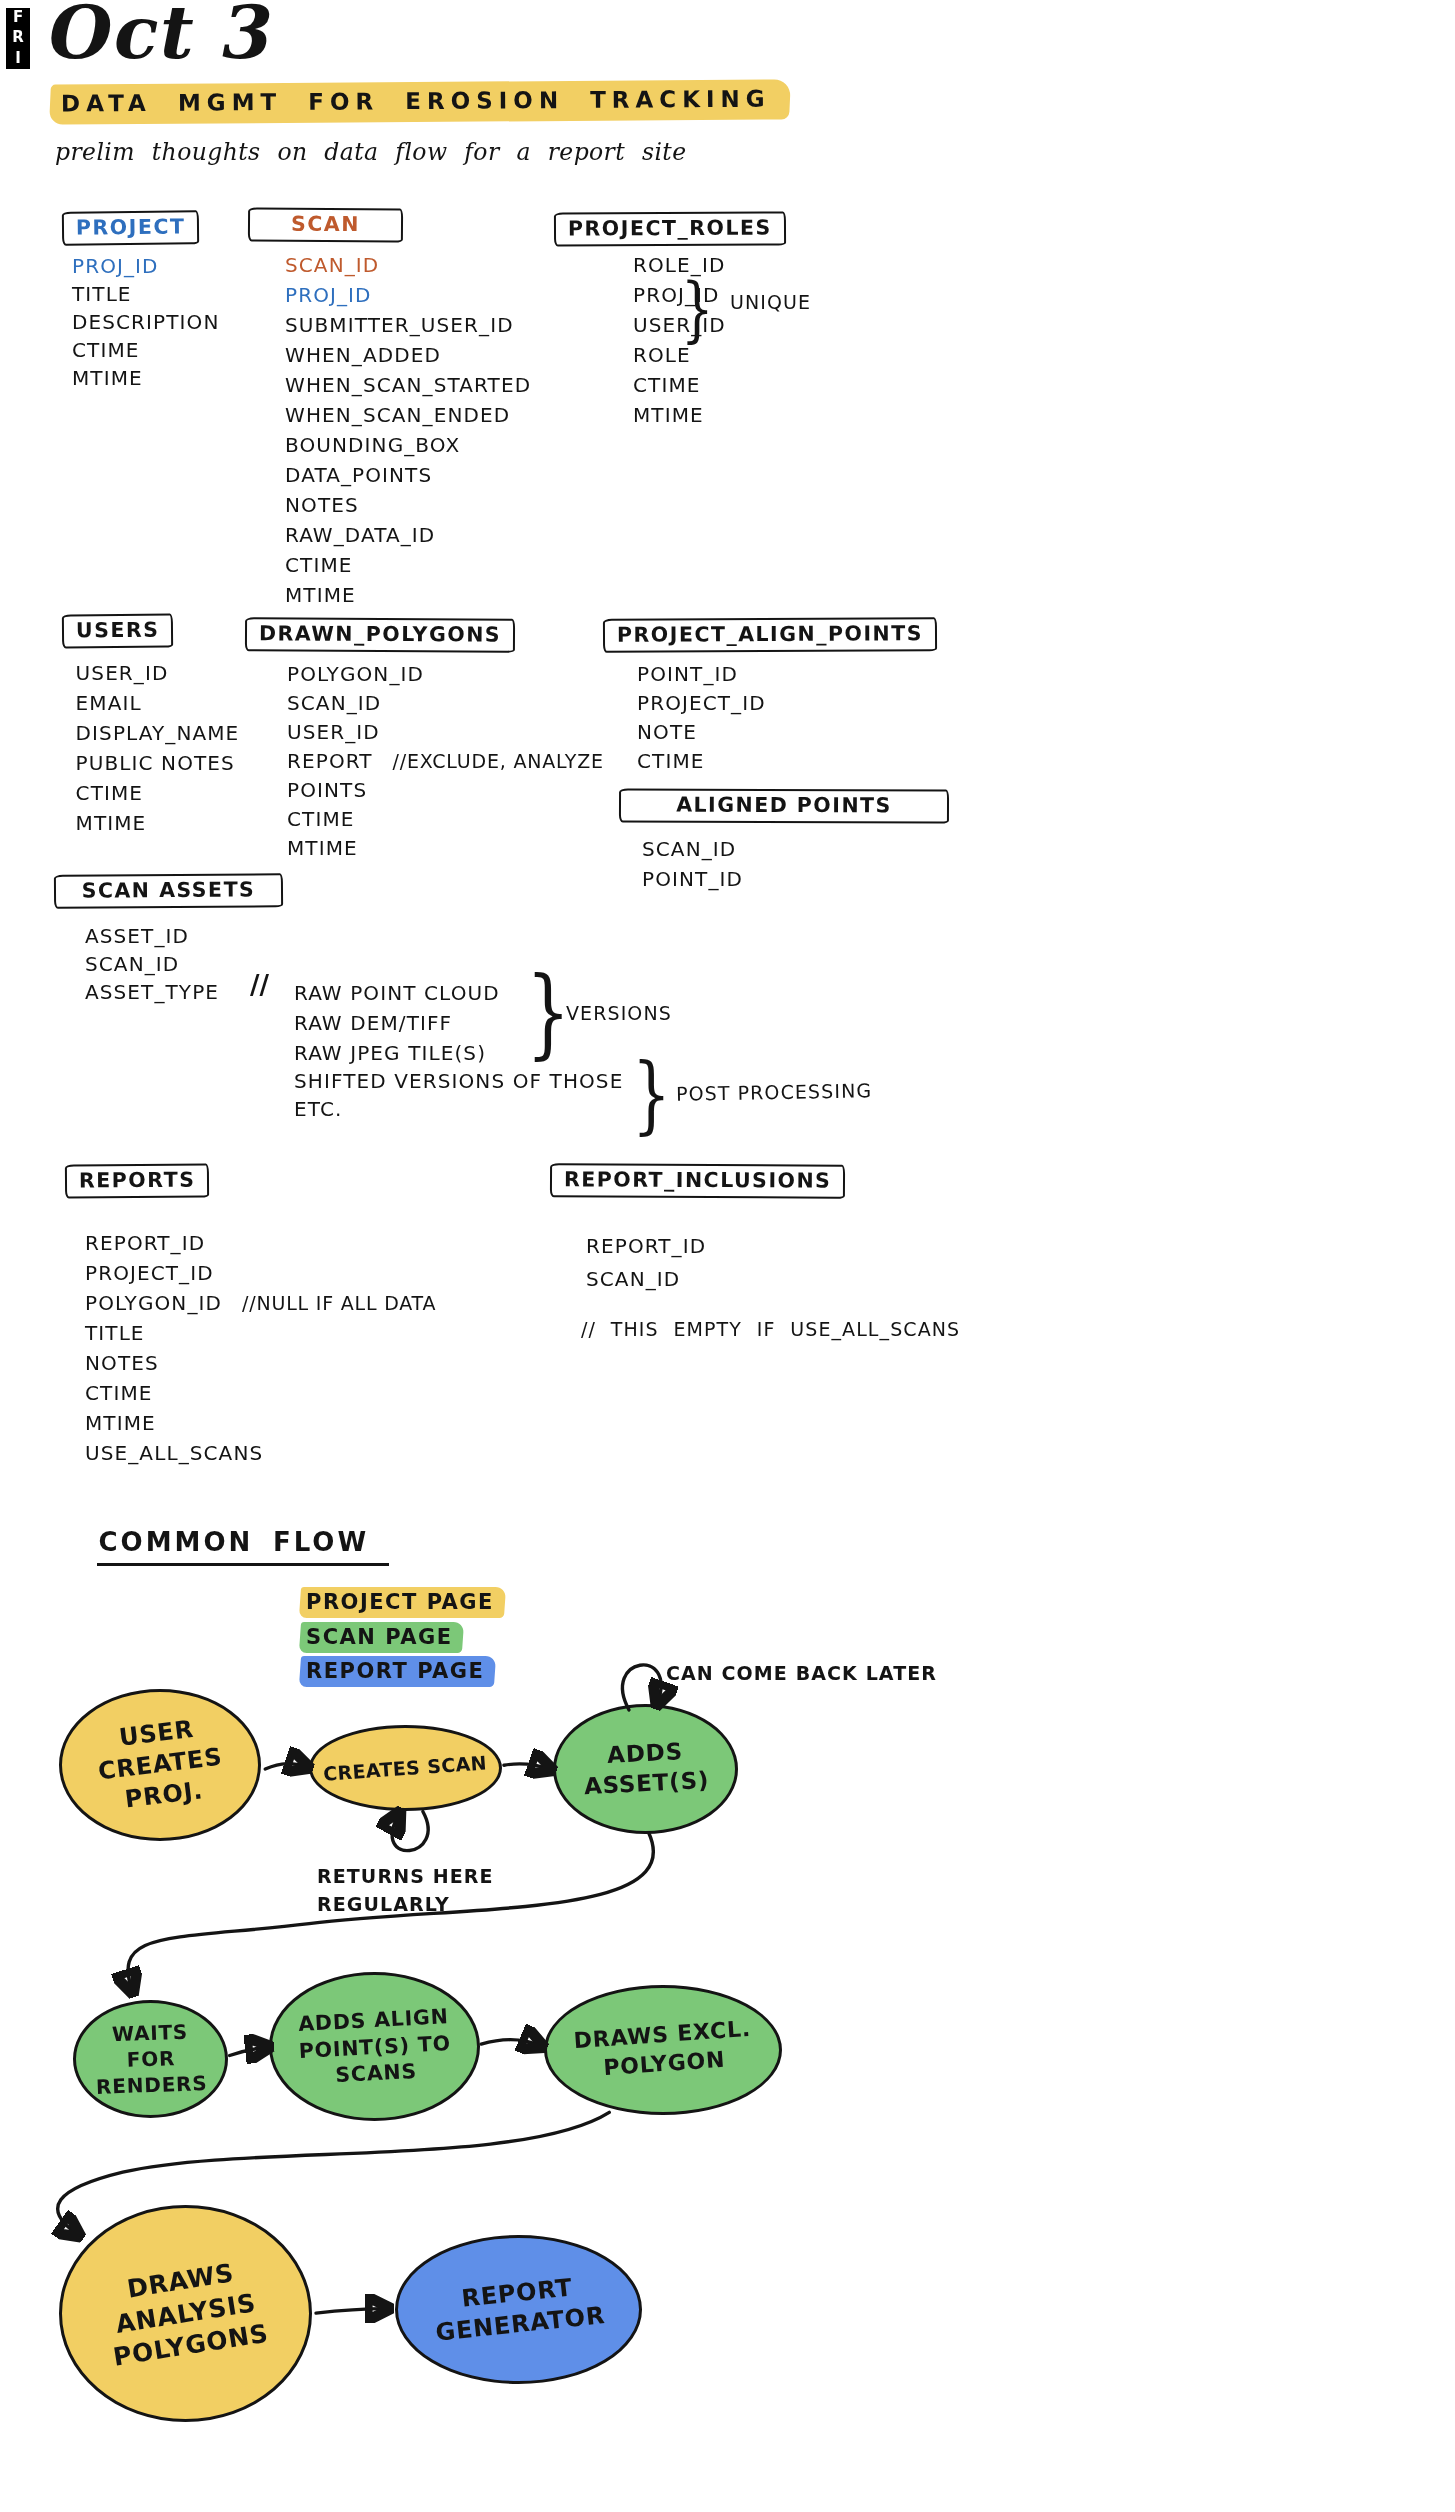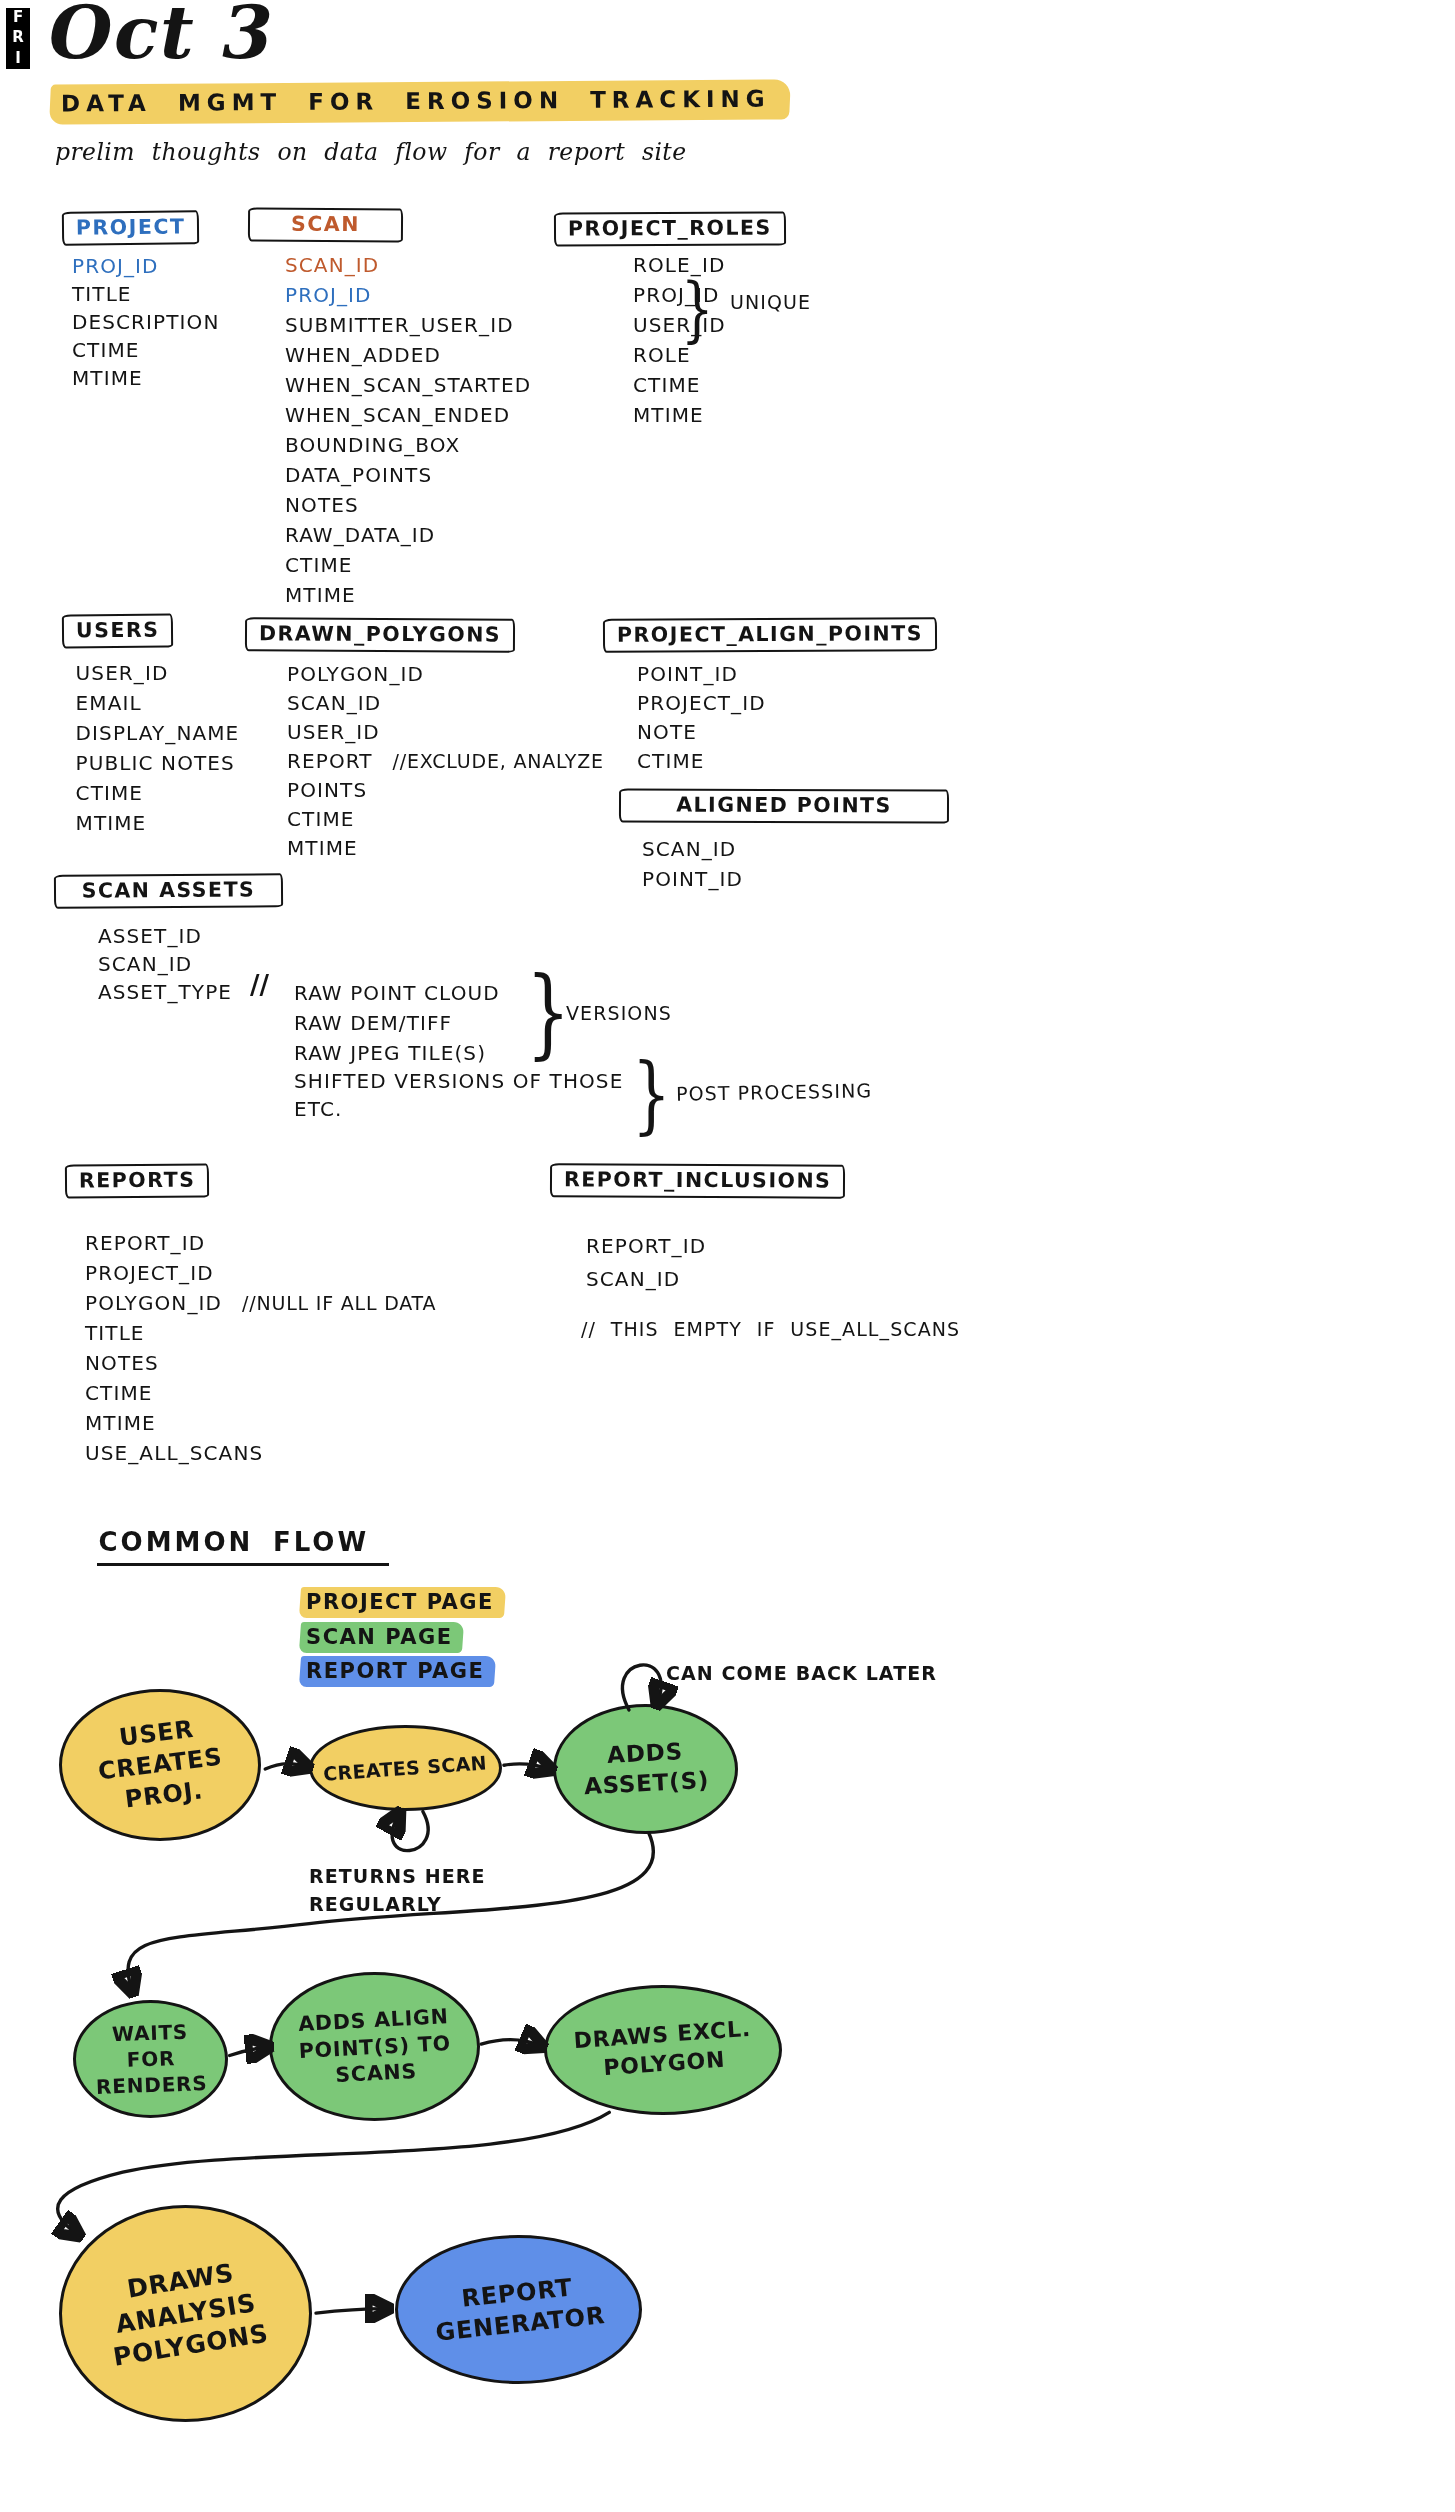--- a/index.html
+++ b/index.html
@@ -186,21 +186,21 @@
   <section class="tbl" style="left:619px; top:789px;">
     <div class="ttitle" style="min-width:330px; text-align:center; transform:rotate(0.2deg);">ALIGNED POINTS</div>
     <div class="fields lh39" style="left:23px; top:45px;">
       <div class="f">SCAN_ID</div>
       <div class="f">POINT_ID</div>
     </div>
   </section>
 
   <section class="tbl" style="left:54px; top:874px; width:834px; height:265px;">
     <div class="ttitle" style="min-width:229px; text-align:center; transform:rotate(-0.4deg);">SCAN ASSETS</div>
-    <div class="fields lh37" style="left:31px; top:48px;margin-left:13px;">
+    <div class="fields lh37" style="left:31px; top:48px;">
       <div class="f">ASSET_ID</div>
       <div class="f">SCAN_ID</div>
       <div class="f">ASSET_TYPE</div>
     </div>
     <div class="abs" style="left:196px; top:96px; font-size:26px; font-weight:bold;">//</div>
     <div class="fields lh39" style="left:240px; top:104px;">
       <div class="f">RAW POINT CLOUD</div>
       <div class="f">RAW DEM/TIFF</div>
       <div class="f">RAW JPEG TILE(S)</div>
     </div>
@@ -264,21 +264,21 @@
     <span class="nl" style="transform:rotate(-4deg);">DRAWS EXCL. POLYGON</span>
   </div>
   <div class="node n-yellow" style="left:59px; top:2205px; width:253px; height:217px; font-size:25px;">
     <span class="nl" style="transform:rotate(-9deg);">DRAWS ANALYSIS POLYGONS</span>
   </div>
   <div class="node n-blue" style="left:395px; top:2235px; width:247px; height:149px; font-size:24px;">
     <span class="nl" style="transform:rotate(-6deg);">REPORT GENERATOR</span>
   </div>
 
   <div class="annot" style="left:666px; top:1662px;">CAN COME BACK LATER</div>
-  <div class="annot" style="left:309px; top:1863px; width:197px; line-height:1.45;">RETURNS HERE REGULARLY</div>
+  <div class="annot" style="left:317px; top:1863px; width:197px; line-height:1.45;">RETURNS HERE REGULARLY</div>
 
   <svg class="arrows" width="1455" height="2512" viewBox="0 0 1920 3314">
     <defs>
       <marker id="ah" viewBox="0 0 12 12" refX="9" refY="6" markerWidth="8.5" markerHeight="8.5" orient="auto-start-reverse">
         <path d="M1,1 L11,6 L1,11 z" fill="#141414" stroke="none"></path>
       </marker>
     </defs>
     <path d="M 350 2334 C 372 2325, 386 2325, 404 2331" marker-end="url(#ah)"></path>
     <path d="M 665 2329 C 688 2325, 705 2327, 725 2334" marker-end="url(#ah)"></path>
     <path d="M 558 2390 C 592 2452, 488 2464, 526 2394" marker-end="url(#ah)"></path>

